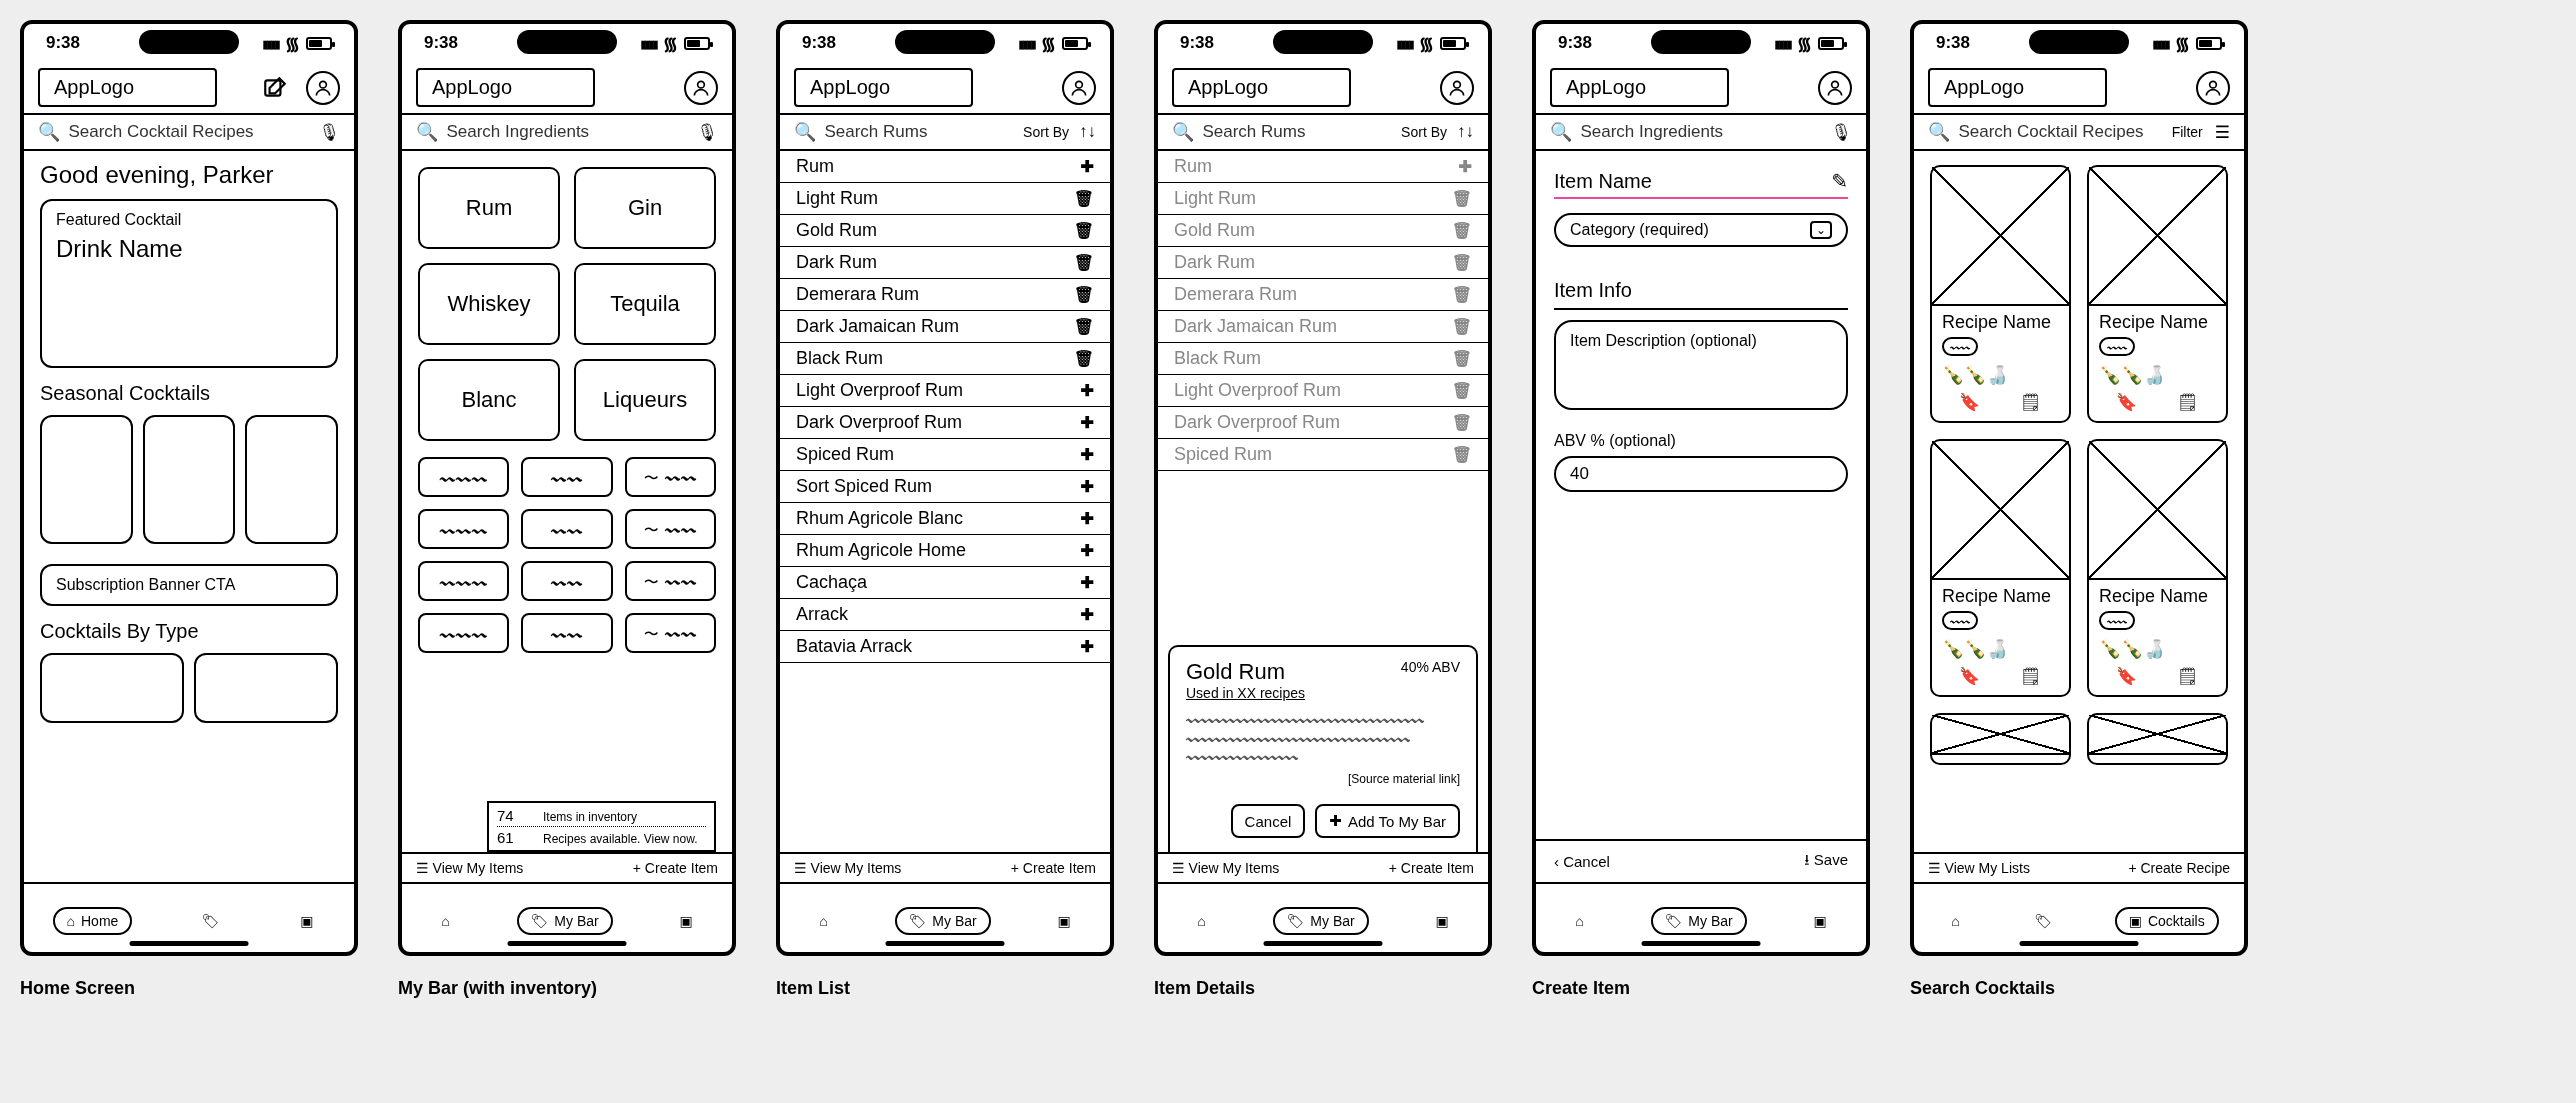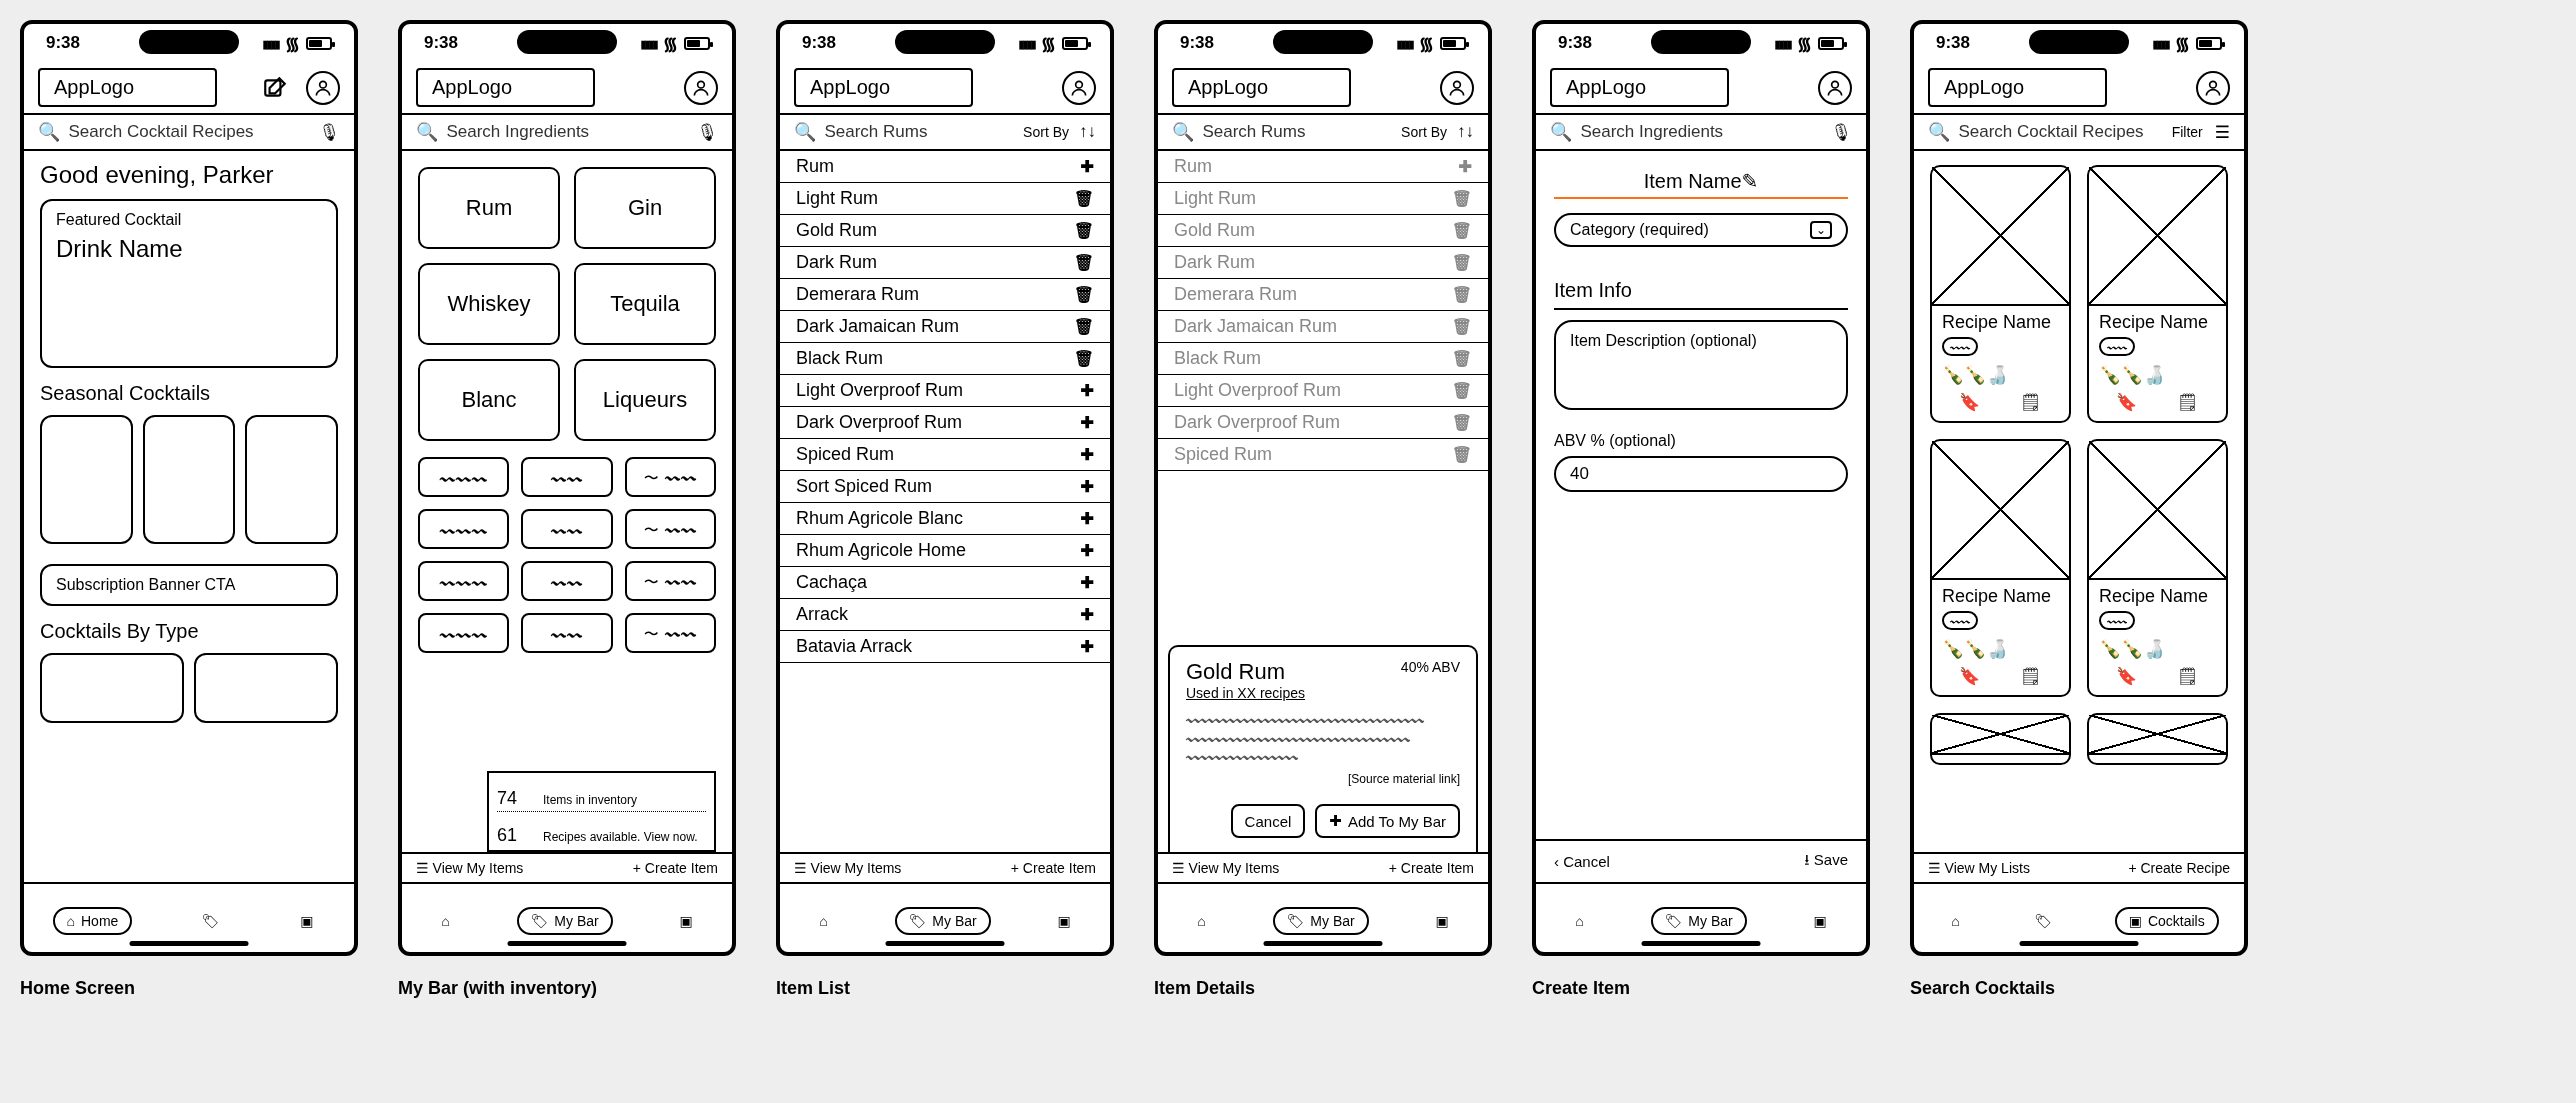--- a/index.html
+++ b/index.html
@@ -156,21 +156,21 @@
     border:2px solid #000; border-radius:8px;
     height:40px; display:flex; align-items:center; justify-content:center;
   }
   .squiggle{ font-family:inherit; font-size:15px; letter-spacing:1px;}
   .statsbox{
     position:absolute; right:16px; bottom:0px;
     border:2px solid #000; width:229px; padding:4px 8px;
     background:#fff;
   }
   .statsbox .srow{ display:flex; align-items:baseline; gap:10px;}
-  .statsbox .num{ font-size:18px; width:36px;margin-top:11px;}
+  .statsbox .num{ font-size:15px; width:36px;}
   .statsbox .lab{ font-size:12px;}
   .dots{ border-top:1px dotted #000; margin:2px 0;}
 
   
   .subfooter{
     display:flex; justify-content:space-between; align-items:center;
     padding:6px 14px; font-size:14px;
     border-top:2px solid #000;
   }
   .subfooter .left{ display:flex; gap:4px; align-items:center;}
@@ -203,22 +203,22 @@
   .btn{
     border:2px solid #000; border-radius:8px;
     padding:6px 12px; font-size:15px; display:flex; gap:6px; align-items:center;
     background:#fff;
   }
   .wave{ font-size:14px; color:#555; line-height:1.3; margin-top:10px;}
 
   
   .form{ padding:14px 18px;}
   .fieldline{
-    display:flex; align-items:center; justify-content:center;
-    border-bottom:2px solid #f97316; padding:4px 0; font-size:20px;
+    display:flex; align-items:center; justify-content:space-between;
+    border-bottom:2px solid #ec4899; padding:4px 0; font-size:20px;
   }
   .selectpill{
     border:2px solid #000; border-radius:18px; padding:6px 14px; margin-top:14px;
     display:flex; justify-content:space-between; align-items:center; font-size:16px;
   }
   .chev{
     width:22px; height:18px; border:2px solid #000; border-radius:4px;
     display:flex; align-items:center; justify-content:center; font-size:12px;
   }
   .sectionlabel{ font-size:20px; border-bottom:2px solid #000; padding:6px 0; margin-top:26px;}

